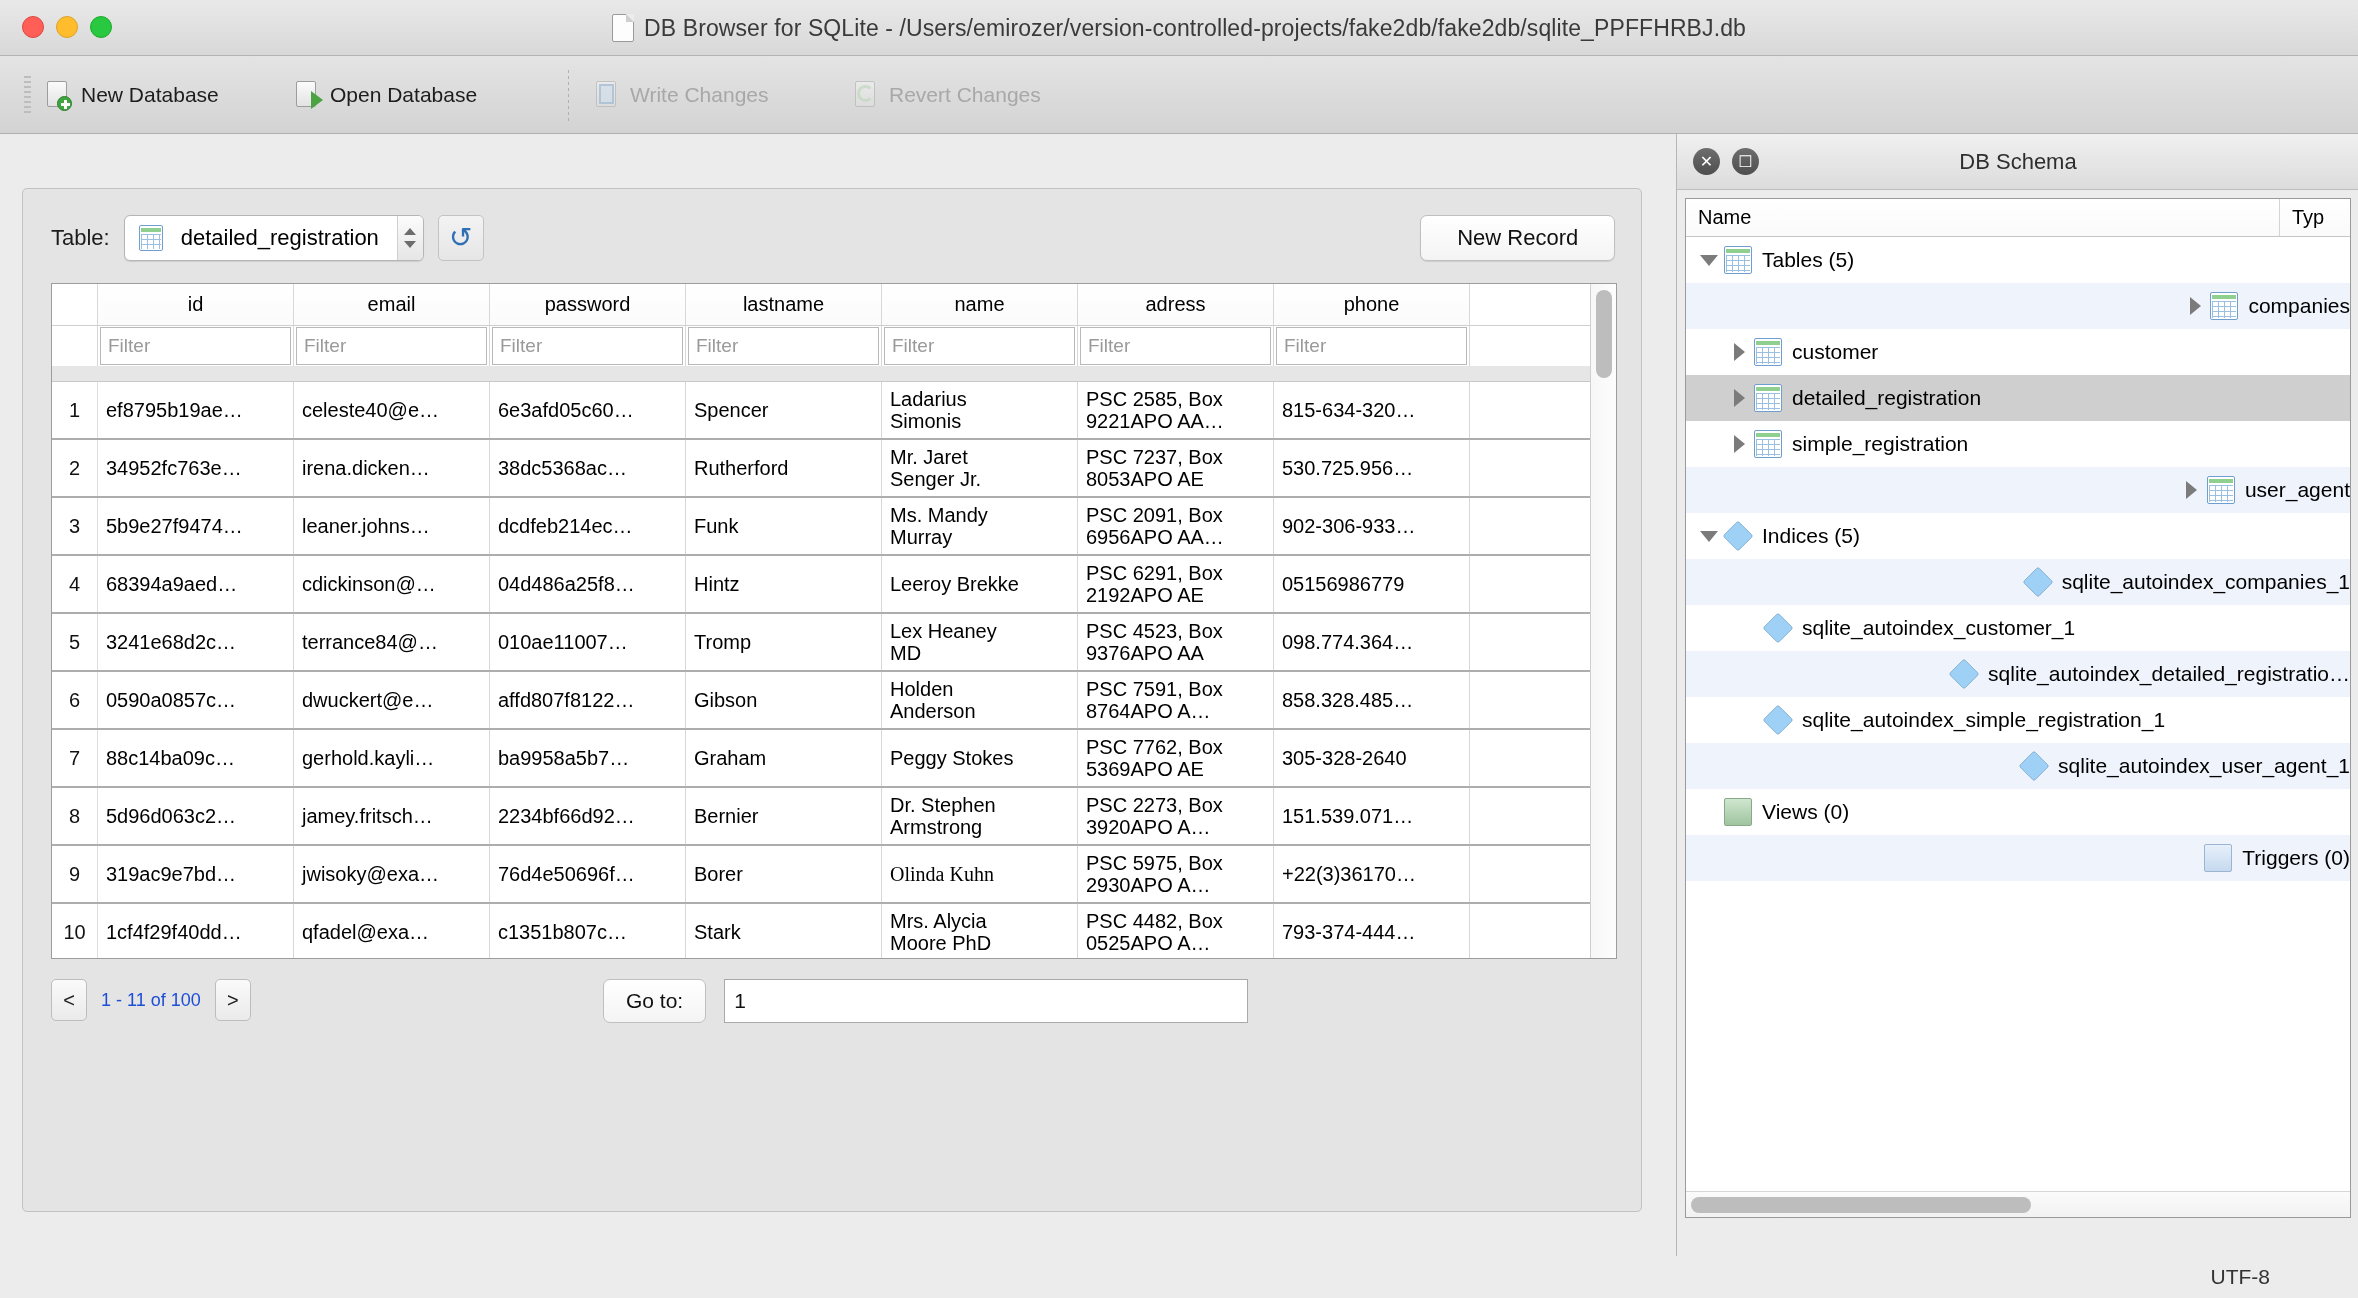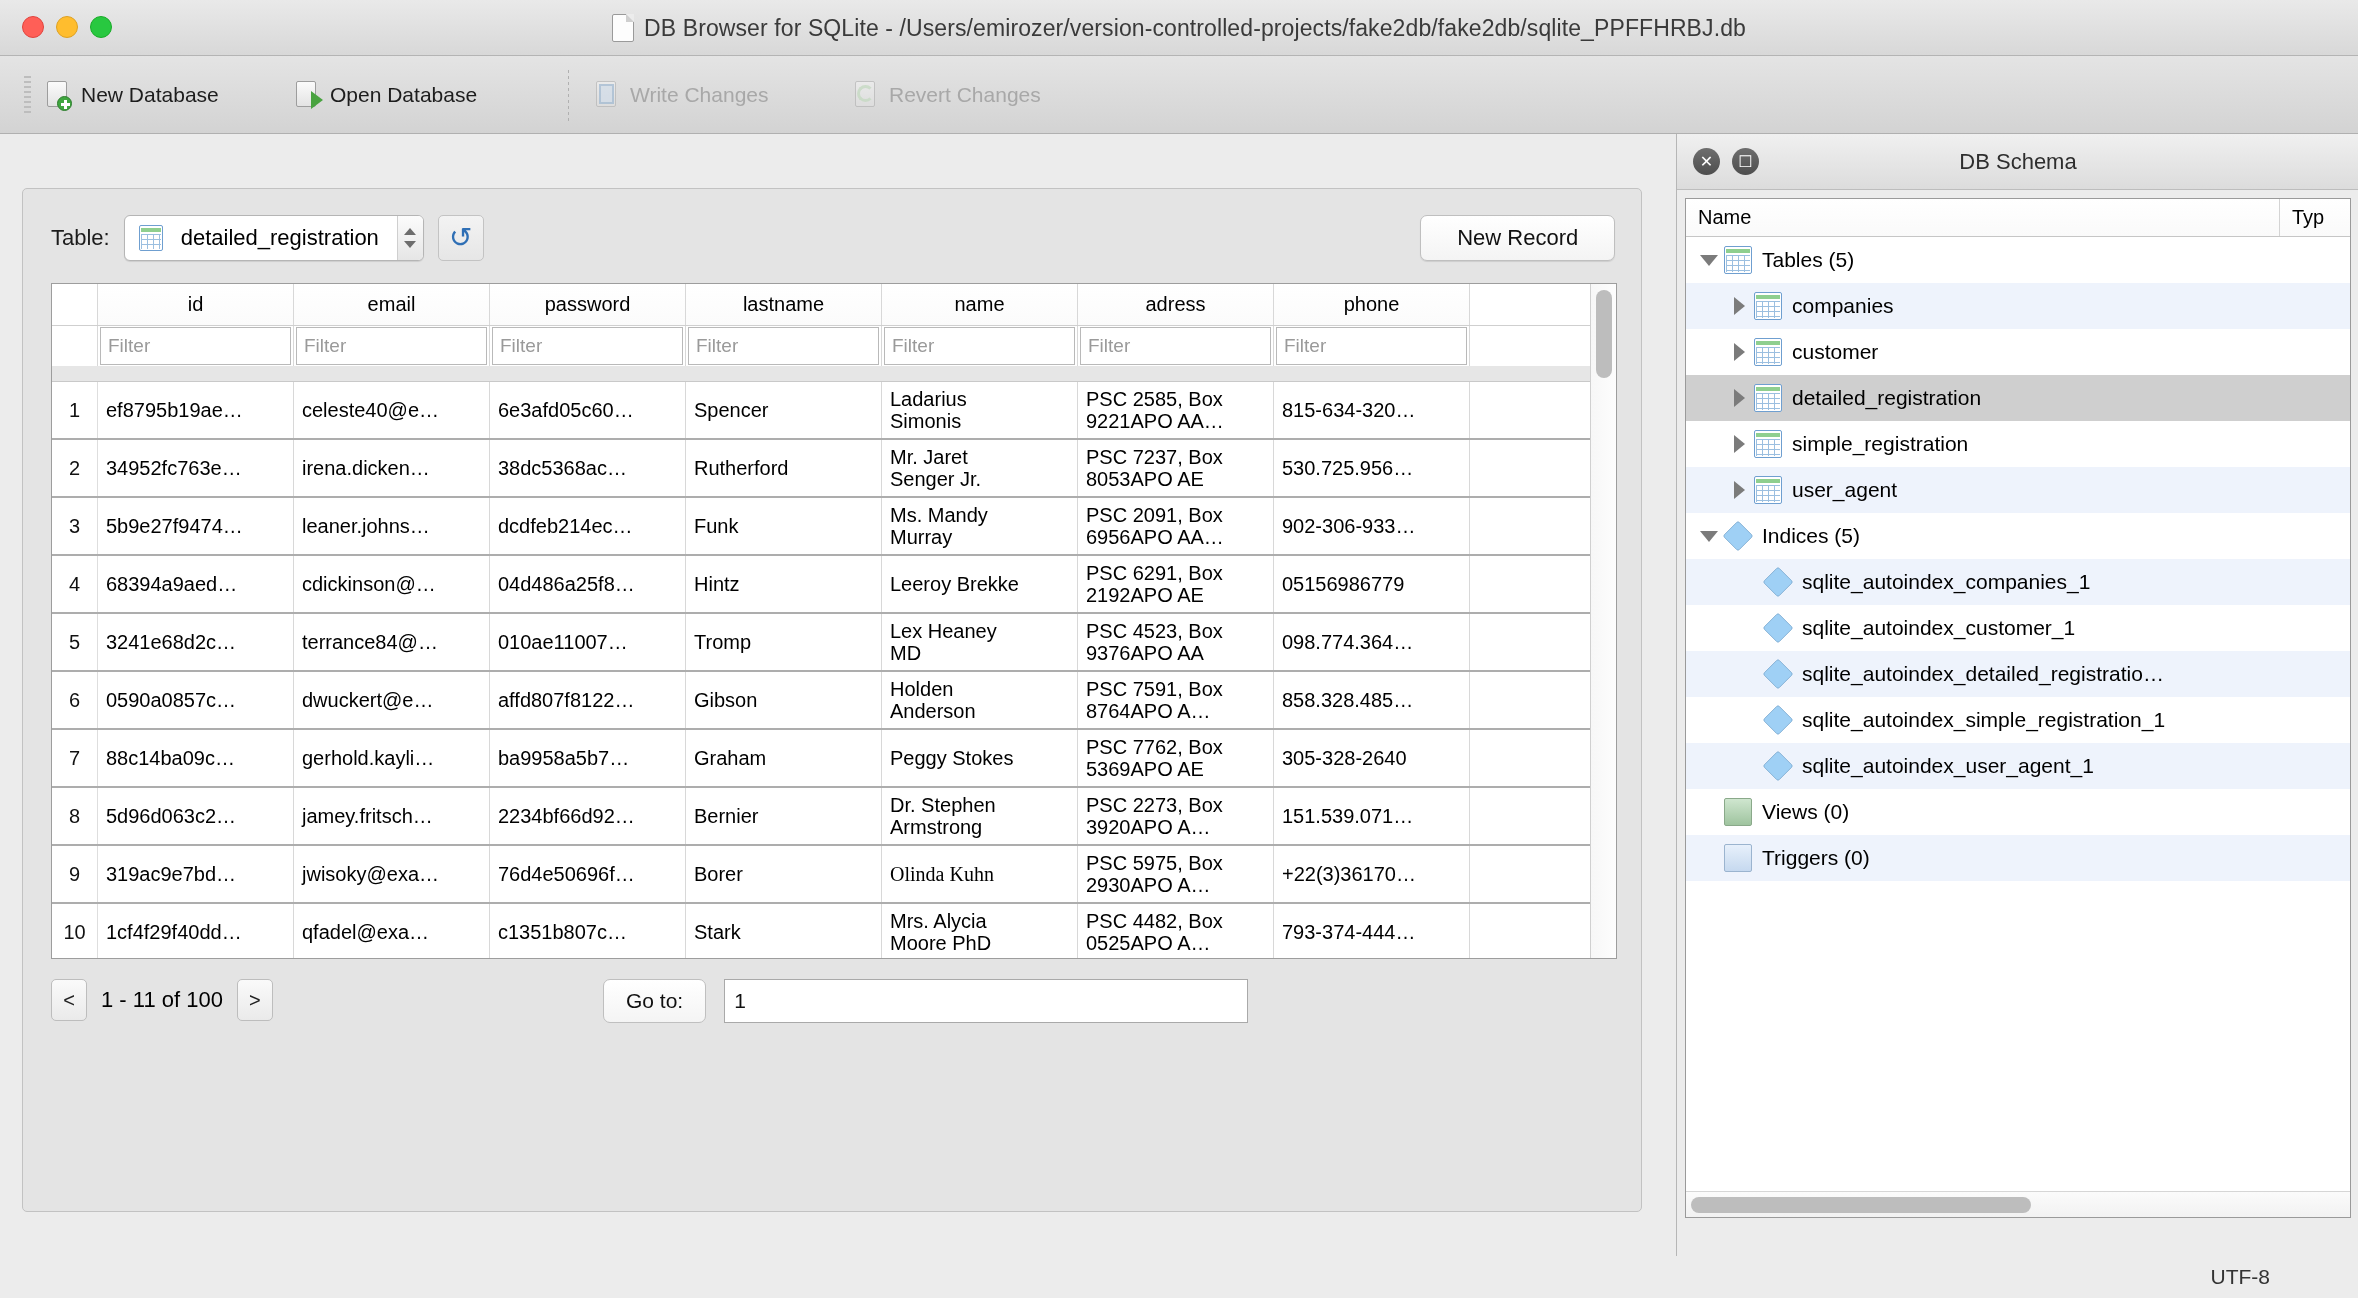--- a/index.html
+++ b/index.html
@@ -200,21 +200,21 @@
     background:#bdbdbd; border-radius:8px;
   }
 
   
   .pager{ position:absolute; left:28px; top:790px; display:flex; align-items:center; gap:0; }
   .pbtn{
     width:36px; height:42px; background:linear-gradient(to bottom,#fafafa,#eaeaea);
     border:1px solid #bdbdbd; border-radius:5px;
     display:flex; align-items:center; justify-content:center; font-size:20px; color:#222;
   }
-  .pinfo{ font-size:22px; color:#000000; padding:0 14px; }
+  .pinfo{ font-size:18px; color:#1d4ed8; padding:0 14px; }
   .goto-wrap{ position:absolute; left:580px; top:790px; display:flex; align-items:center; gap:18px; }
   .goto-btn{
     height:44px; padding:0 22px; font-size:21px; color:#111;
     background:linear-gradient(to bottom,#ffffff,#f4f4f4);
     border:1px solid #bfbfbf; border-radius:7px;
     display:flex; align-items:center;
   }
   .goto-input{
     width:524px; height:44px; background:#fff; border:1px solid #a9a9a9;
     font-size:21px; color:#111; display:flex; align-items:center; padding-left:9px;
@@ -252,21 +252,21 @@
     display:flex; height:38px; border-bottom:1px solid #c6c6c6;
     background:linear-gradient(to bottom,#ffffff,#fafafa);
   }
   .tree-head .th{ display:flex; align-items:center; padding-left:12px; font-size:20px; color:#000; }
   .tree-head .th.name{ flex:1; border-right:1px solid #d4d4d4; }
   .tree-head .th.type{ width:70px; }
   .tnode{
     display:flex; align-items:center; height:46px; padding-left:8px;
     font-size:21px; color:#000; white-space:nowrap;
   }
-  .tnode.alt{ background:#eef3fc; }
+  .tnode.alt{ background:#eef3fc;justify-content:flex-end; }
   .tnode.sel{ background:#cfcfcf; }
   .tw{ width:30px; flex:none; display:flex; align-items:center; justify-content:center; }
   .tri-d{ width:0;height:0; border-left:9px solid transparent; border-right:9px solid transparent; border-top:11px solid #7b7b7b; }
   .tri-r{ width:0;height:0; border-top:9px solid transparent; border-bottom:9px solid transparent; border-left:11px solid #7b7b7b; }
   .tic{ width:28px; height:28px; margin-right:10px; flex:none; position:relative; }
   .tic.table{ background:#fff; border:1px solid #6f9fd0; border-radius:2px; }
   .tic.table:before{ content:""; position:absolute; left:1px; top:2px; right:1px; height:4px; background:#8fcf8f; }
   .tic.table:after{
     content:""; position:absolute; left:1px; top:8px; right:1px; bottom:1px;
     background:

